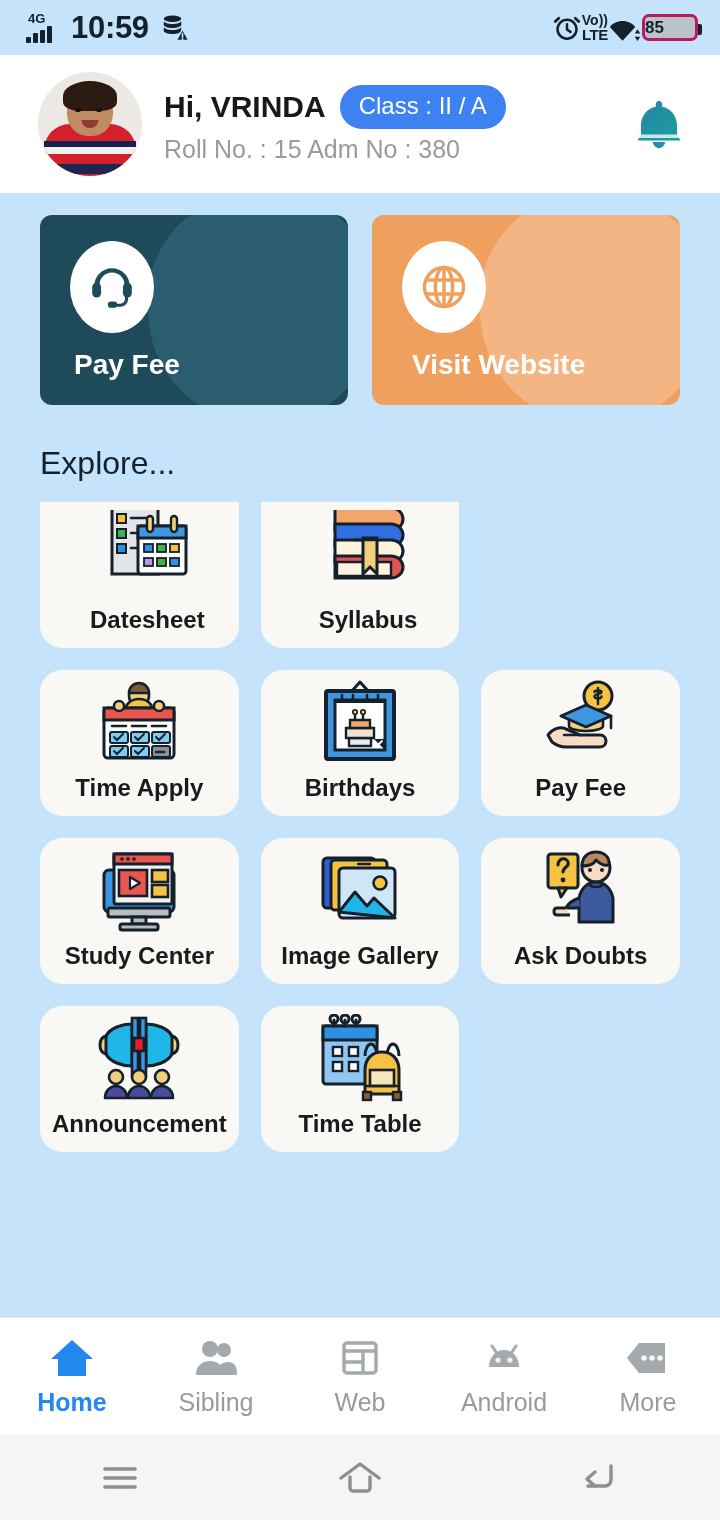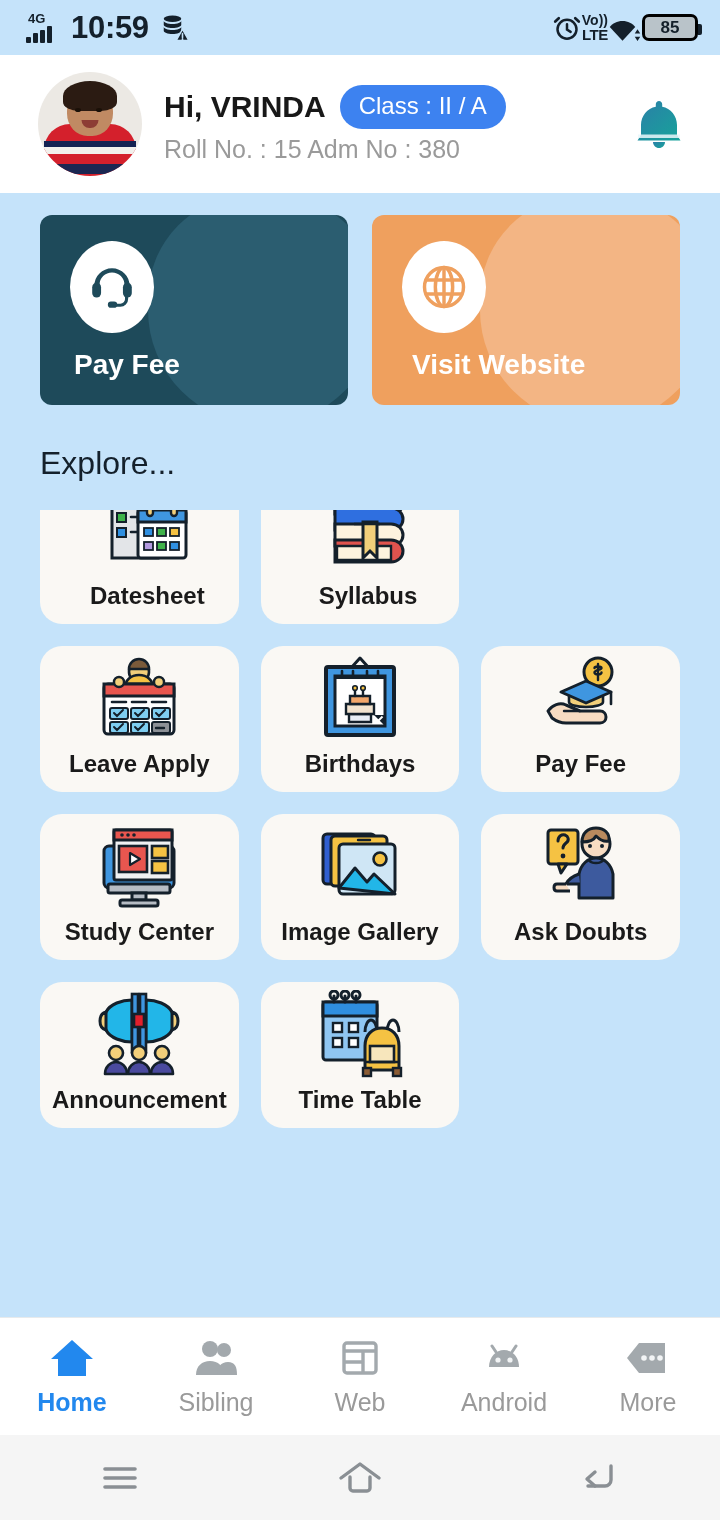--- a/index.html
+++ b/index.html
@@ -24,22 +24,22 @@
   .sig .bars i { display:block; width:4.5px; background:#14202b; border-radius:1px; }
   .sig .bars i:nth-child(1){height:6px;}
   .sig .bars i:nth-child(2){height:9.5px;}
   .sig .bars i:nth-child(3){height:13px;}
   .sig .bars i:nth-child(4){height:17px;}
   .sig .g4 { position:absolute; top:-1px; left:2px; font-size:13px; font-weight:bold; color:#14202b; line-height:1; }
   .volte { display:flex; flex-direction:column; align-items:center; line-height:1.02; color:#14202b; font-weight:bold; }
   .volte span:first-child { font-size:14px; }
   .volte span:last-child { font-size:15px; letter-spacing:-0.4px; }
   .battery {
-    width:56px; height:27px; border:3px solid #000000; border-radius:7px;
-    position:relative; display:flex; align-items:center; justify-content:center;
+    width:56px; height:27px; border:3px solid #be185d; border-radius:7px;
+    position:relative; display:flex; align-items:center; justify-content:flex-start;
     background:#b9c3c9;
   }
   .battery:after { content:""; position:absolute; right:-7px; top:7px; width:4px; height:11px; background:#14202b; border-radius:0 2px 2px 0; }
   .battery span { font-size:17px; font-weight:bold; color:#14202b; }
 
   
   .profile {
     flex:0 0 138px; background:#ffffff;
     display:flex; align-items:center; padding:0 26px 0 38px;
   }
@@ -89,21 +89,21 @@
   .explore-title { font-size:32px; color:#14202b; padding:40px 0 12px 40px; font-weight:normal; }
 
   .grid { display:grid; grid-template-columns:repeat(3,1fr); gap:22px; padding:0 40px; }
   .tile {
     background:#faf8f4; border-radius:22px; height:146px;
     display:flex; flex-direction:column; align-items:center; justify-content:flex-end;
     padding-bottom:14px; position:relative; overflow:hidden;
   }
   .tile .ic { flex:1 1 auto; display:flex; align-items:center; justify-content:center; width:100%; }
   .tile .tlabel { font-size:24px; color:#1a1a1a; font-weight:bold; white-space:nowrap; }
-  .grid.firstrow .tile { border-radius:0 0 22px 22px; height:114px; margin-top:16px;padding-left:16px; }
+  .grid.firstrow .tile { border-radius:0 0 22px 22px; height:146px; margin-top:8px;padding-left:16px; }
   .grid-row-wrap { margin-bottom:22px; }
   .tile.empty { background:transparent; }
 
   
   .bottomnav {
     flex:0 0 118px; background:#ffffff; display:flex; align-items:center;
     border-top:1px solid #e7eaec;
   }
   .navitem { flex:1 1 0; display:flex; flex-direction:column; align-items:center; gap:9px; }
   .navitem .nlabel { font-size:25px; color:#9a9a9a; }
@@ -280,21 +280,21 @@
               <rect x="18" y="54" width="18" height="11" rx="2" fill="#7ecdf0" stroke="#14202b" stroke-width="2"></rect>
               <rect x="39" y="54" width="18" height="11" rx="2" fill="#7ecdf0" stroke="#14202b" stroke-width="2"></rect>
               <rect x="60" y="54" width="18" height="11" rx="2" fill="#7ecdf0" stroke="#14202b" stroke-width="2"></rect>
               <rect x="18" y="68" width="18" height="11" rx="2" fill="#7ecdf0" stroke="#14202b" stroke-width="2"></rect>
               <rect x="39" y="68" width="18" height="11" rx="2" fill="#7ecdf0" stroke="#14202b" stroke-width="2"></rect>
               <rect x="60" y="68" width="18" height="11" rx="2" fill="#8c9096" stroke="#14202b" stroke-width="2"></rect>
               <path d="M22 59l3 3 6-6M43 59l3 3 6-6M64 59l3 3 6-6M22 73l3 3 6-6M43 73l3 3 6-6" stroke="#14202b" stroke-width="2" fill="none" stroke-linecap="round"></path>
               <path d="M64 74h8" stroke="#14202b" stroke-width="2.4" stroke-linecap="round"></path>
             </svg>
           </div>
-          <div class="tlabel">Leave Apply</div>
+          <div class="tlabel">Time Apply</div>
         </div>
         <div class="tile">
           <div class="ic">
             <svg width="94" height="88" viewBox="0 0 94 88">
               <path d="M47 4l9 10H38z" fill="none" stroke="#14202b" stroke-width="3" stroke-linejoin="round"></path>
               <rect x="13" y="13" width="68" height="68" rx="2" fill="#3f96e0" stroke="#14202b" stroke-width="4"></rect>
               <rect x="22" y="22" width="50" height="50" fill="#fff" stroke="#14202b" stroke-width="3"></rect>
               <path d="M29 22v-5M40 22v-5M54 22v-5M65 22v-5" stroke="#14202b" stroke-width="2.6" stroke-linecap="round"></path>
               <path d="M22 24h50" stroke="#14202b" stroke-width="2.2"></path>
               <path d="M36 60h22v8H36z" fill="#e9eef5" stroke="#14202b" stroke-width="2.4"></path>

